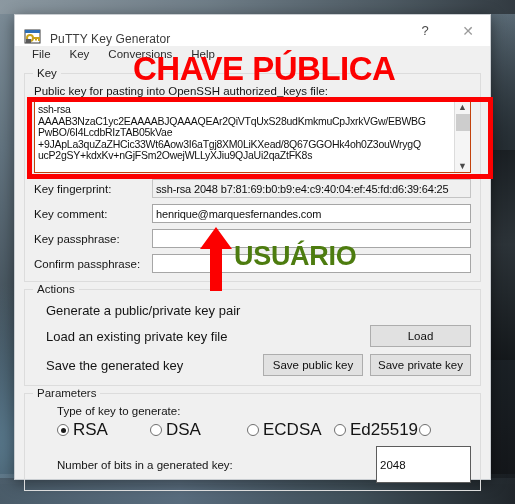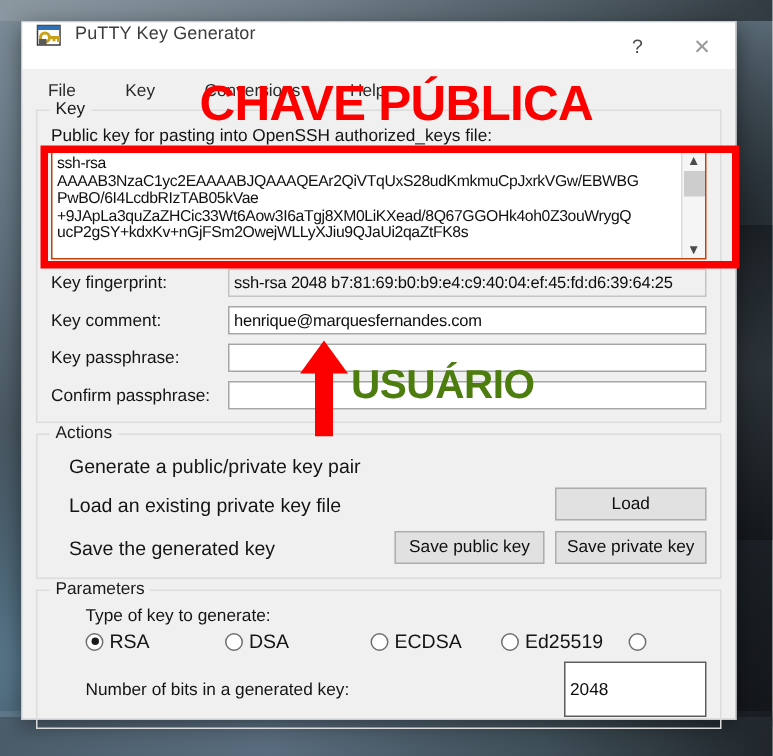--- a/index.html
+++ b/index.html
@@ -32,39 +32,39 @@
     left: 14px; top: 14px;
     width: 477px; height: 466px;
     background: #f0f0f0;
     border: 1px solid #c9cdd1;
     box-shadow: 0 3px 14px rgba(0,0,0,.45);
     display: flex; flex-direction: column;
   }
   .titlebar {
     height: 31px; min-height: 31px;
     background: #ffffff;
-    display: flex; align-items: flex-start;
+    display: flex; align-items: flex-end;
     padding-left: 9px;
   }
   .app-icon { width: 18px; height: 18px; position: relative; flex: none; margin-right: 8px; }
   .title-text {
     font-size: 12px; color: #3c3c3c; letter-spacing: .1px;
     flex: 1; white-space: nowrap;
   }
   .caption-btn {
     width: 42px; height: 31px; display: flex; align-items: center; justify-content: center;
     color: #4a4a4a; font-size: 13px; flex: none;
   }
   .caption-btn.close { color: #9a9a9a; font-size: 14px; width: 44px; }
 
   .menubar {
     height: 23px; min-height: 23px;
     background: #f0f0f0;
-    display: flex; align-items: flex-end;
-    padding-left: 9px; gap: 16px;
+    display: flex; align-items: flex-start;
+    padding-left: 9px; gap: 2px;
   }
   .menu-item {
     font-size: 11.5px; color: #2b2b2b;
     padding: 2px 9px 2px 8px;
     white-space: nowrap;
   }
 
   .client { flex: 1; padding: 4px 9px 0 9px; position: relative; }
 
   
@@ -139,21 +139,21 @@
     font-size: 11.5px; color: #0f0f0f;
     display: flex; align-items: center; justify-content: center;
     margin-left: 7px;
     white-space: nowrap;
   }
   .btn.w { width: 100px; }
   .btn.wide { width: 101px; }
 
   
   .radios { display: flex; align-items: center; margin-top: 3px; }
-  .radio { display: flex; align-items: center; font-size: 13px; color: #141414; }
+  .radio { display: flex; align-items: center; font-size: 17px; color: #141414; }
   .radio .dot {
     width: 12px; height: 12px; border-radius: 50%;
     border: 1px solid #6f6f6f; background: #fff;
     margin-right: 4px; flex: none; position: relative;
   }
   .radio.sel .dot::after {
     content: ""; position: absolute;
     left: 2.5px; top: 2.5px; width: 5px; height: 5px;
     border-radius: 50%; background: #1b1b1b;
   }

